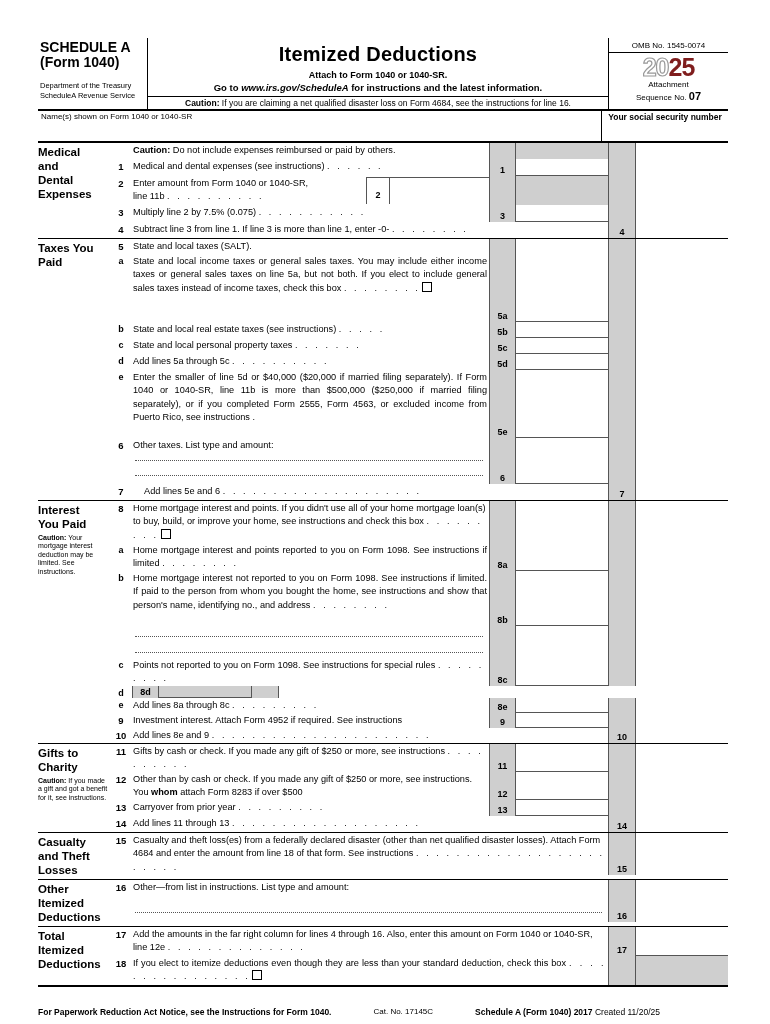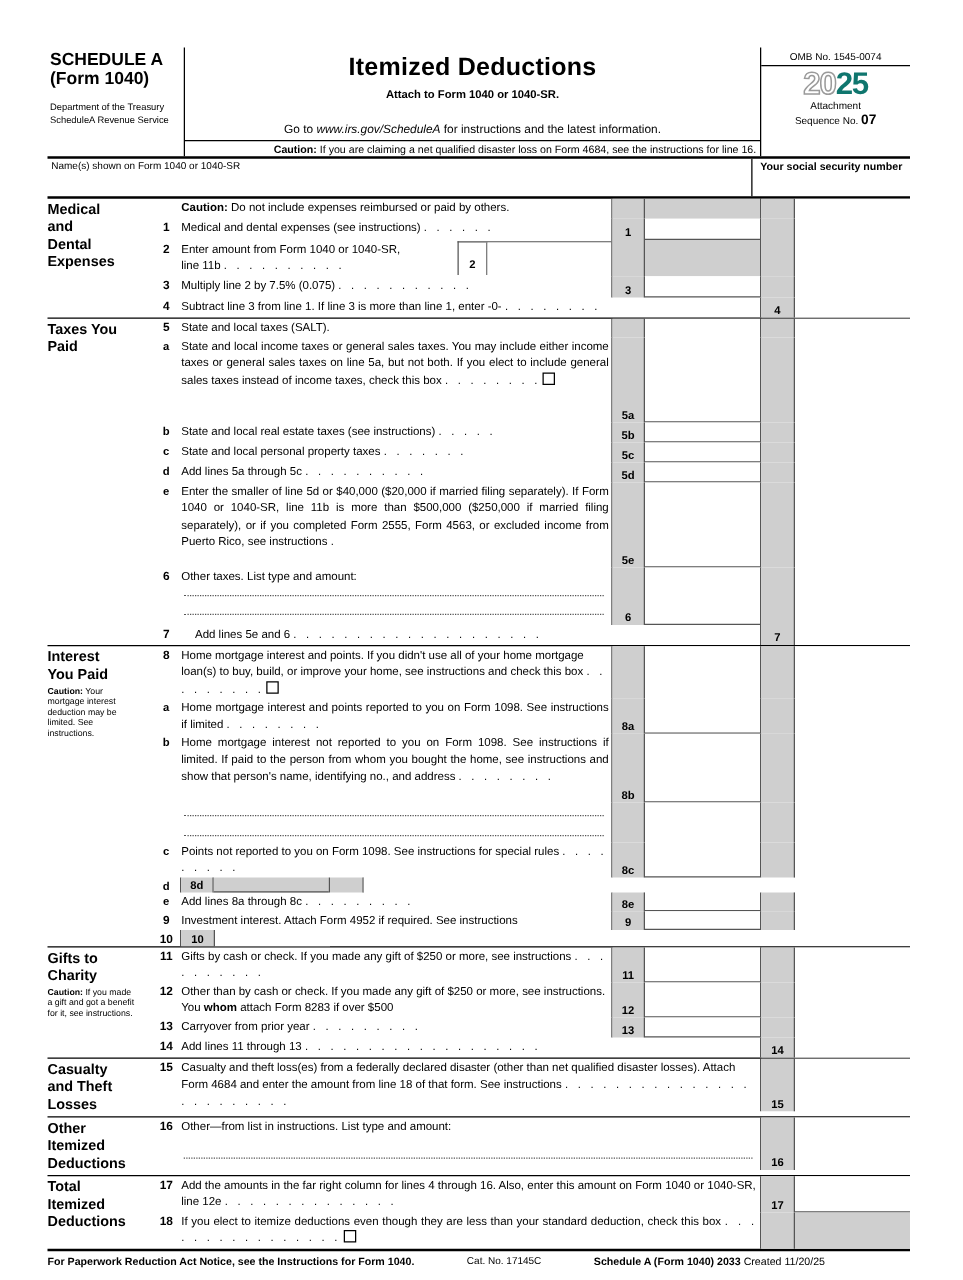--- a/index.html
+++ b/index.html
@@ -18,45 +18,45 @@
 
   
   .hdr{display:flex;border-bottom:2px solid #000;}
   .hdr-left{width:110px;flex:0 0 110px;border-right:1.5px solid #000;padding:2px 4px 2px 2px;box-sizing:border-box;}
   .sched-a{font-size:14px;font-weight:bold;line-height:15px;letter-spacing:0px;}
   .form1040{font-size:14px;font-weight:bold;line-height:15px;}
   .dept{font-size:7.5px;line-height:9.5px;margin-top:11px;}
   .hdr-mid{flex:1 1 auto;text-align:center;box-sizing:border-box;padding:2px 3px 1px 3px;position:relative;}
   .title-main{font-size:20px;font-weight:bold;letter-spacing:0.2px;margin-top:3px;}
   .attach-line{font-size:9px;font-weight:bold;margin-top:4px;}
-  .goto-line{font-size:9.5px;font-weight:normal;margin-top:18px;}
+  .goto-line{font-size:9.5px;font-weight:bold;margin-top:2px;}
   .goto-line i{font-style:italic;}
-  .caution-row{border-top:1.5px solid #000;margin:3px -3px 0 -3px;padding:1px 3px 0 3px;text-align:right;font-size:8.5px;font-weight:bold;}
+  .caution-row{border-top:1.5px solid #000;margin:3px -3px 0 -3px;padding:1px 3px 0 3px;text-align:center;font-size:8.5px;font-weight:bold;}
   .caution-row span.reg{font-weight:normal;}
   .hdr-right{width:120px;flex:0 0 120px;border-left:1.5px solid #000;box-sizing:border-box;text-align:center;}
   .omb{font-size:8px;padding:3px 0 2px 0;border-bottom:1px solid #000;}
   .yearbox{padding-top:2px;}
   .yr{font-size:25px;font-weight:bold;line-height:25px;letter-spacing:-1px;}
   .yr .hollow{color:#fff;-webkit-text-stroke:1.2px #9a9a9a;text-shadow:0 0 0 #bbb;}
-  .yr .solid{color:#0f766e;}
+  .yr .solid{color:#7f1d1d;}
   .attach-seq{font-size:8px;line-height:10px;padding-bottom:1px;}
   .attach-seq b{font-size:11px;}
 
   
   .namerow{display:flex;border-bottom:2px solid #000;height:30px;}
   .namerow .n-left{flex:1 1 auto;border-right:1px solid #000;padding:1px 3px;font-size:8px;}
   .namerow .n-right{width:120px;flex:0 0 120px;padding:1px 3px;font-size:8.5px;font-weight:bold;text-align:center;}
 
   
   .section{display:flex;border-bottom:1.5px solid #000;}
   .sec-title{width:72px;flex:0 0 72px;box-sizing:border-box;padding:2px 2px 2px 0px;}
   .sec-title .st{font-size:11.5px;font-weight:bold;line-height:14px;}
   .sec-cap{font-size:7px;line-height:8.5px;margin-top:3px;}
   .sec-cap b{font-weight:bold;}
-  .sec-body{flex:1 1 auto;margin-left:12px;}
+  .sec-body{flex:1 1 auto;}
 
   .row{display:flex;align-items:stretch;}
   .num{width:22px;flex:0 0 22px;font-size:9.5px;font-weight:bold;text-align:center;padding-top:2px;box-sizing:border-box;}
   .num.letter{font-size:9px;}
   .txt{flex:1 1 auto;font-size:9.2px;line-height:13.4px;padding:1px 2px 1px 1px;box-sizing:border-box;}
   .txt b{font-weight:bold;}
 
   
   .amtcol{width:119px;flex:0 0 119px;display:flex;box-sizing:border-box;border-left:1.5px solid #555;}
   .lbl{width:26px;flex:0 0 26px;background:#cfcfcf;font-size:9px;font-weight:bold;text-align:center;display:flex;align-items:flex-end;justify-content:center;padding-bottom:1px;box-sizing:border-box;border-right:1.5px solid #555;}
@@ -68,21 +68,21 @@
   .rlbl{width:27px;flex:0 0 27px;background:#cfcfcf;font-size:9px;font-weight:bold;text-align:center;display:flex;align-items:flex-end;justify-content:center;padding-bottom:1px;box-sizing:border-box;border-right:1.5px solid #555;}
   .ramt{flex:1 1 auto;background:#fff;}
   .ramt.shaded{background:#cfcfcf;}
   .hr-med{border-bottom:1.5px solid #555;}
 
   .dots{letter-spacing:2.6px;font-size:9px;}
   .chkbox{display:inline-block;width:8px;height:8px;border:1px solid #000;vertical-align:-1px;margin-left:2px;}
   .dotline{border-bottom:1px dotted #555;height:1px;margin:7px 4px 3px 2px;}
 
   
-  .footer{display:flex;align-items:flex-start;font-size:8.5px;padding-top:3px;}
+  .footer{display:flex;align-items:flex-start;font-size:8.5px;padding-top:20px;}
   .f1{font-weight:bold;}
   .f2{margin-left:42px;font-size:8px;}
   .f3{margin-left:42px;font-weight:bold;}
   .f3 .reg{font-weight:normal;}
 </style>
 </head>
 <body>
 
 <div class="page">
 <div class="form">
@@ -420,20 +420,21 @@
           <div class="amt hr-med"></div>
         </div>
         <div class="rcol">
           <div class="rlbl blank"></div>
           <div class="ramt"></div>
         </div>
       </div>
 
       <div class="row">
         <div class="num">10</div>
+        <div class="txt" style="height:15px"><span>Add lines 8e and 9</span> <span class="dots">. . . . . . . . . . . . . . . . . . . . . .</span></div>
         <div class="rcol">
           <div class="rlbl">10</div>
           <div class="ramt"></div>
         </div>
       </div>
 
     </div>
   </div>
 
   <div class="section">
@@ -559,17 +560,17 @@
           <div class="ramt shaded"></div>
         </div>
       </div>
 
     </div>
   </div>
 
   <div class="footer">
     <div class="f1">For Paperwork Reduction Act Notice, see the Instructions for Form 1040.</div>
     <div class="f2">Cat. No. 17145C</div>
-    <div class="f3"><span>Schedule A (Form 1040) 2033</span><span class="reg"> Created 11/20/25</span></div>
+    <div class="f3"><span>Schedule A (Form 1040) 2017</span><span class="reg"> Created 11/20/25</span></div>
   </div>
 
 </div>
 </div>
 
 </body></html>

